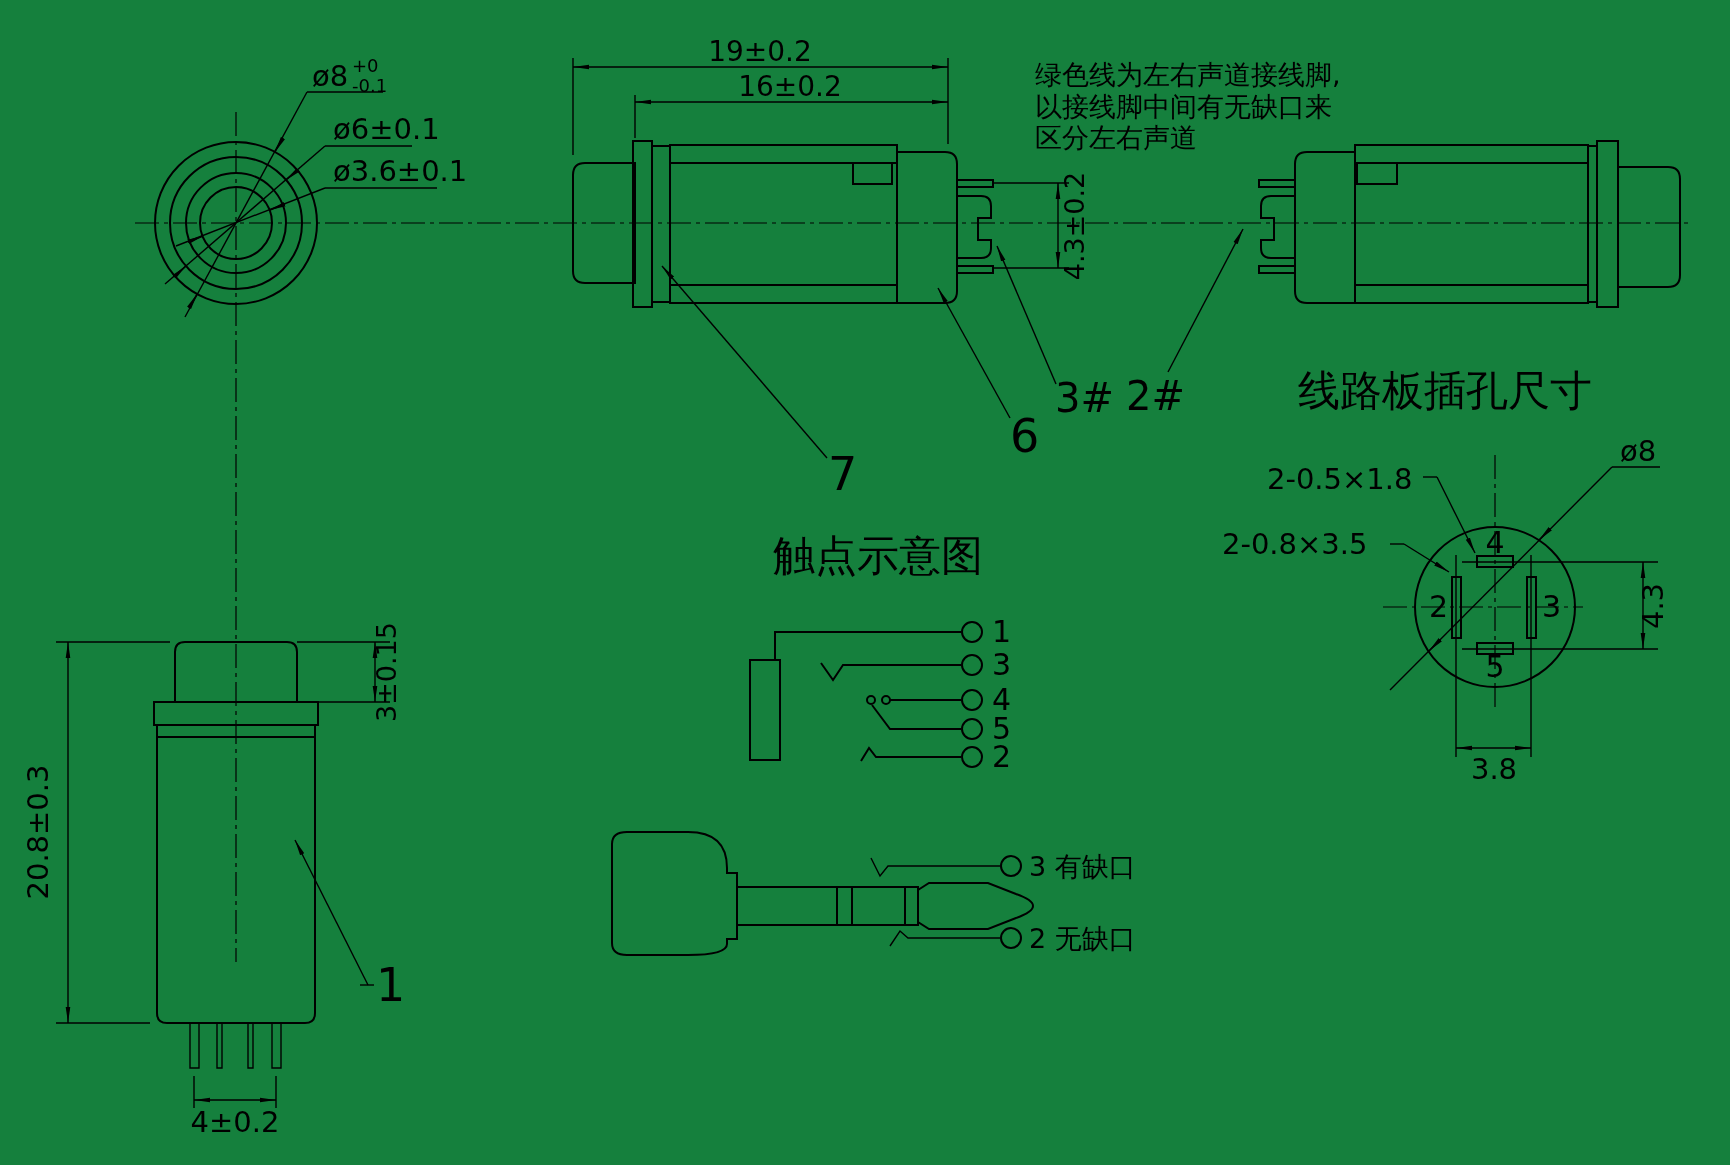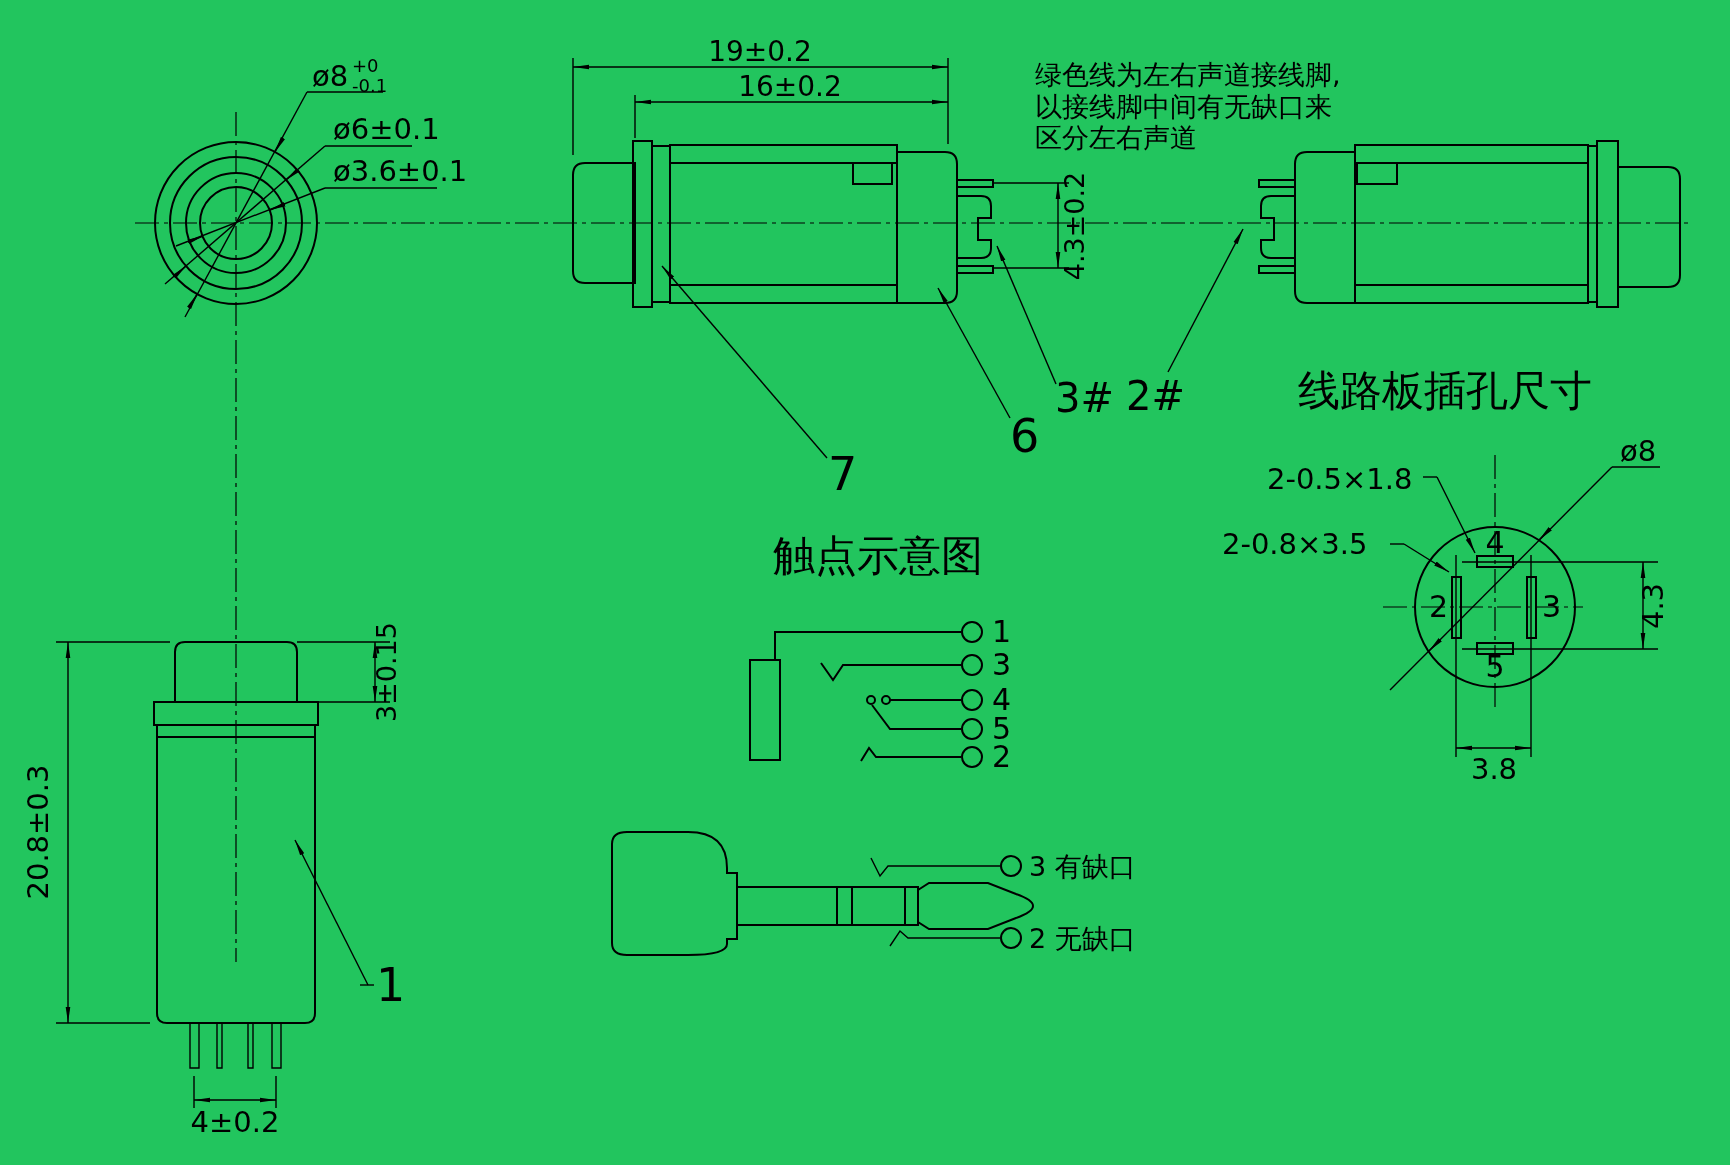--- a/index.html
+++ b/index.html
@@ -1,16 +1,16 @@
 <!DOCTYPE html>
 <html><head>
 <meta charset="utf-8">
 <style>
   html,body{margin:0;padding:0;background:#fff;}
-  #canvas{position:relative;width:1730px;height:1165px;background:#22c55e;overflow:hidden;
+  #canvas{position:relative;width:1730px;height:1165px;background:#15803d;overflow:hidden;
           font-family:"DejaVu Sans","Liberation Sans",sans-serif;}
   svg{display:block;}
   .ol{fill:none;stroke:#000;stroke-width:2;stroke-linejoin:miter;}
   .thin{fill:none;stroke:#000;stroke-width:1.4;}
   .cl{fill:none;stroke:#000;stroke-width:1.2;stroke-dasharray:24 5 4 5;}
   .dimline{fill:none;stroke:#000;stroke-width:1.4;}
   text{fill:#000;font-family:"DejaVu Sans","Liberation Sans",sans-serif;}
   .t18{font-size:18px}
   .t27{font-size:27px}
   .t28{font-size:28px}

